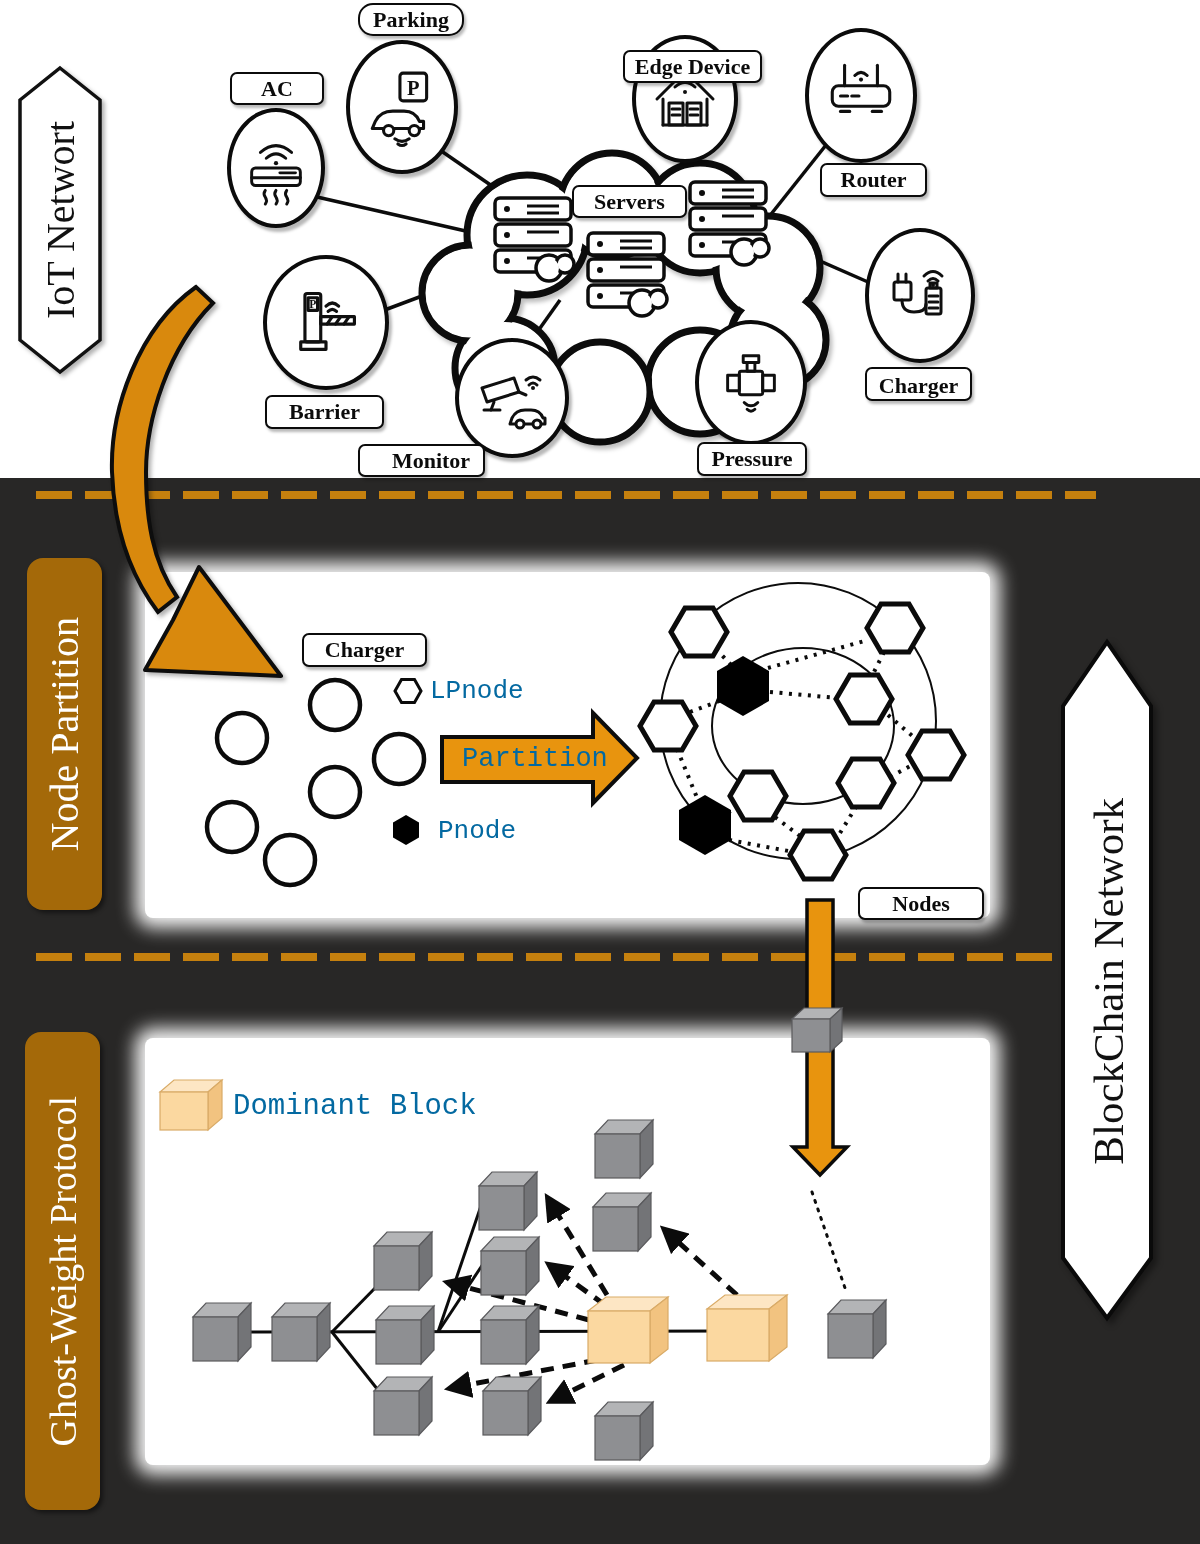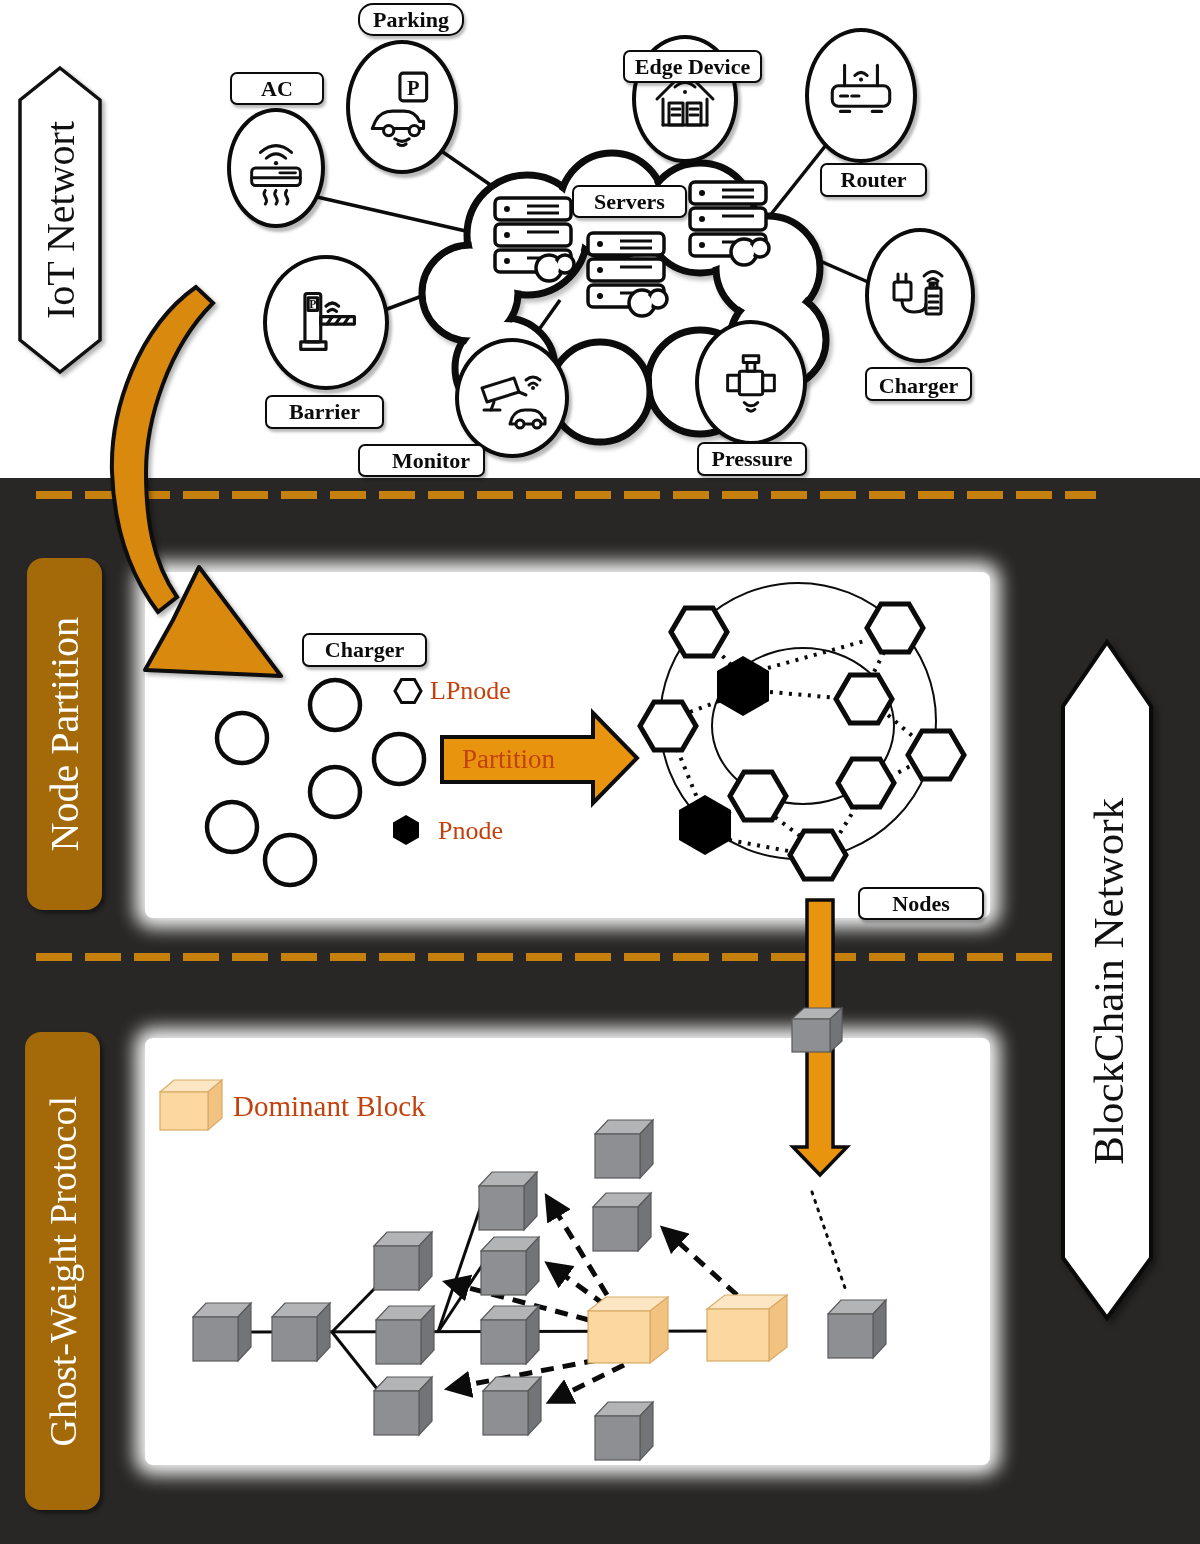--- a/index.html
+++ b/index.html
@@ -18,21 +18,21 @@
   .circle-node{position:absolute;background:#fff;border:4.5px solid #0b0b0b;border-radius:50%;
        display:flex;align-items:center;justify-content:center;z-index:5;
        box-shadow:3px 4px 3px rgba(0,0,0,.28);}
   .side-label{position:absolute;background:#a46909;border-radius:16px;z-index:6;
        display:flex;align-items:center;justify-content:center;
        box-shadow:3px 3px 4px rgba(0,0,0,.45);}
   .vtext{writing-mode:vertical-rl;transform:rotate(180deg);white-space:nowrap;}
   .side-label .vtext{color:#fff;font-size:40px;}
   .banner-text{position:absolute;display:flex;align-items:center;justify-content:center;
        z-index:7;color:#111;}
-  .ltext{position:absolute;color:#c2410c;z-index:6;white-space:nowrap;}
+  .ltext{position:absolute;color:#0369a1;z-index:6;white-space:nowrap;font-family:Liberation Mono, monospace;}
   svg{overflow:visible;}
   .icon{stroke:#0f0f0f;stroke-width:3;fill:none;stroke-linecap:round;stroke-linejoin:round;}
 </style>
 </head>
 <body>
 
 <div id="stage">
 
   <div id="dark"></div>
   <div class="dashline" style="left:36px;top:491px;width:1060px;"></div>

